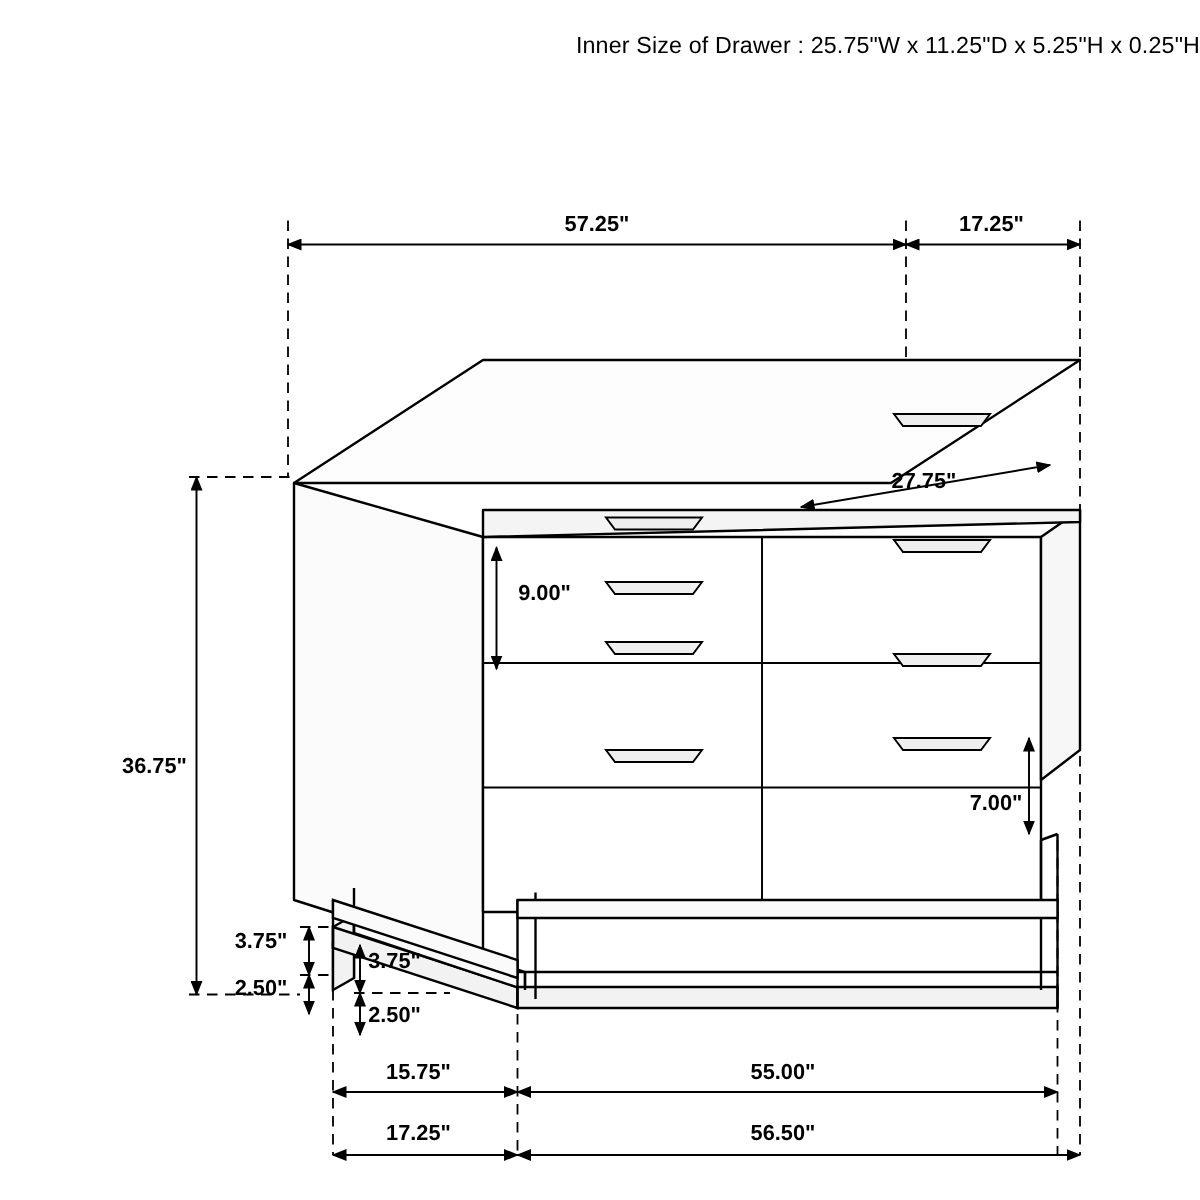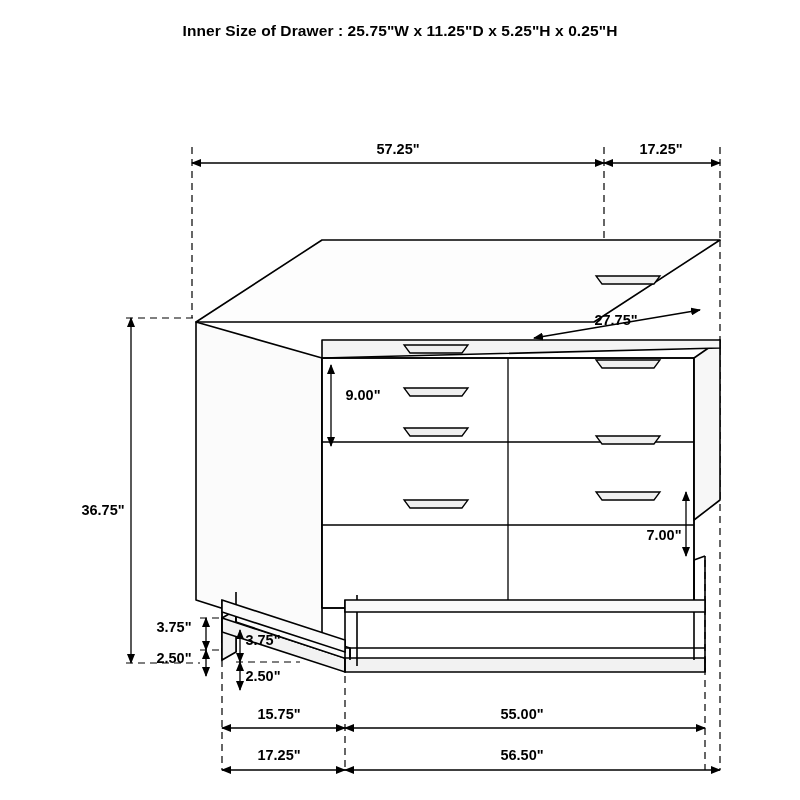--- a/index.html
+++ b/index.html
@@ -17,23 +17,23 @@
   #stage {
     position: relative;
     width: 800px;
     height: 800px;
   }
   #title {
     position: absolute;
     top: 22px;
     left: 0;
     width: 800px;
-    text-align: center;
+    text-align: right;
     font-size: 15.5px;
-    font-weight: bold;
+    font-weight: normal;
     letter-spacing: 0.1px;
   }
   svg.diagram {
     position: absolute;
     top: 0;
     left: 0;
     width: 800px;
     height: 800px;
   }
   text.dim {

